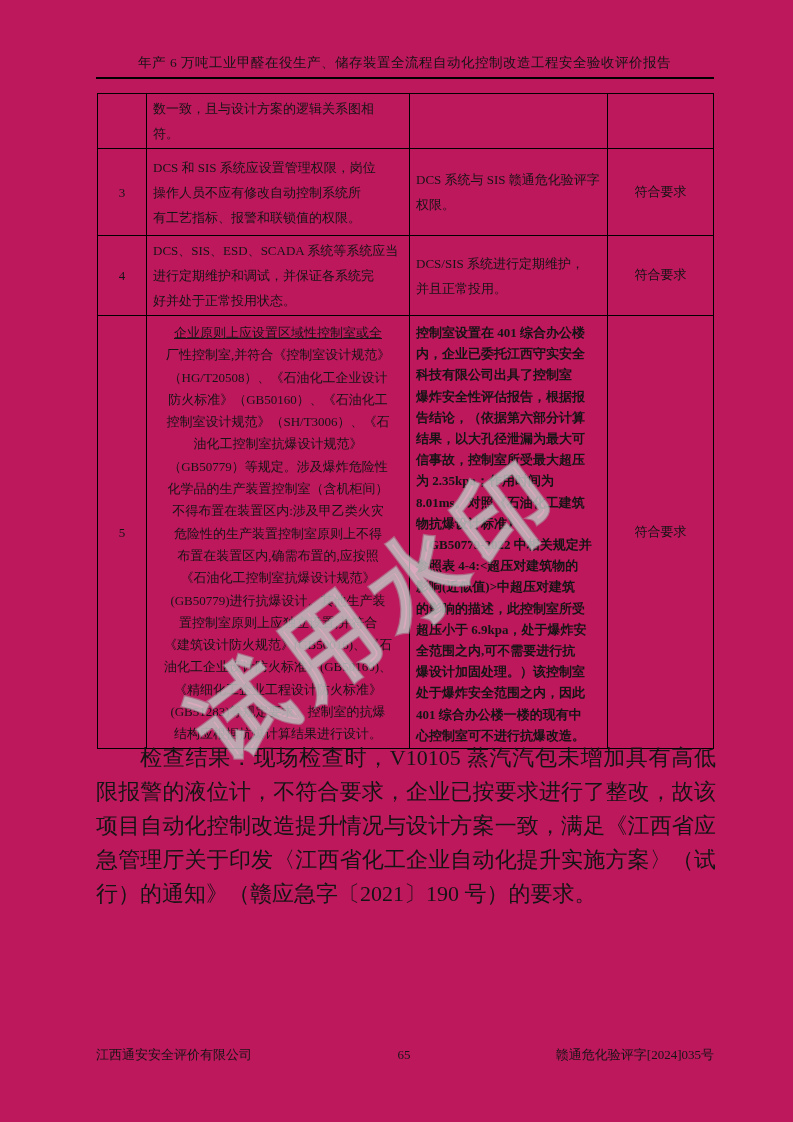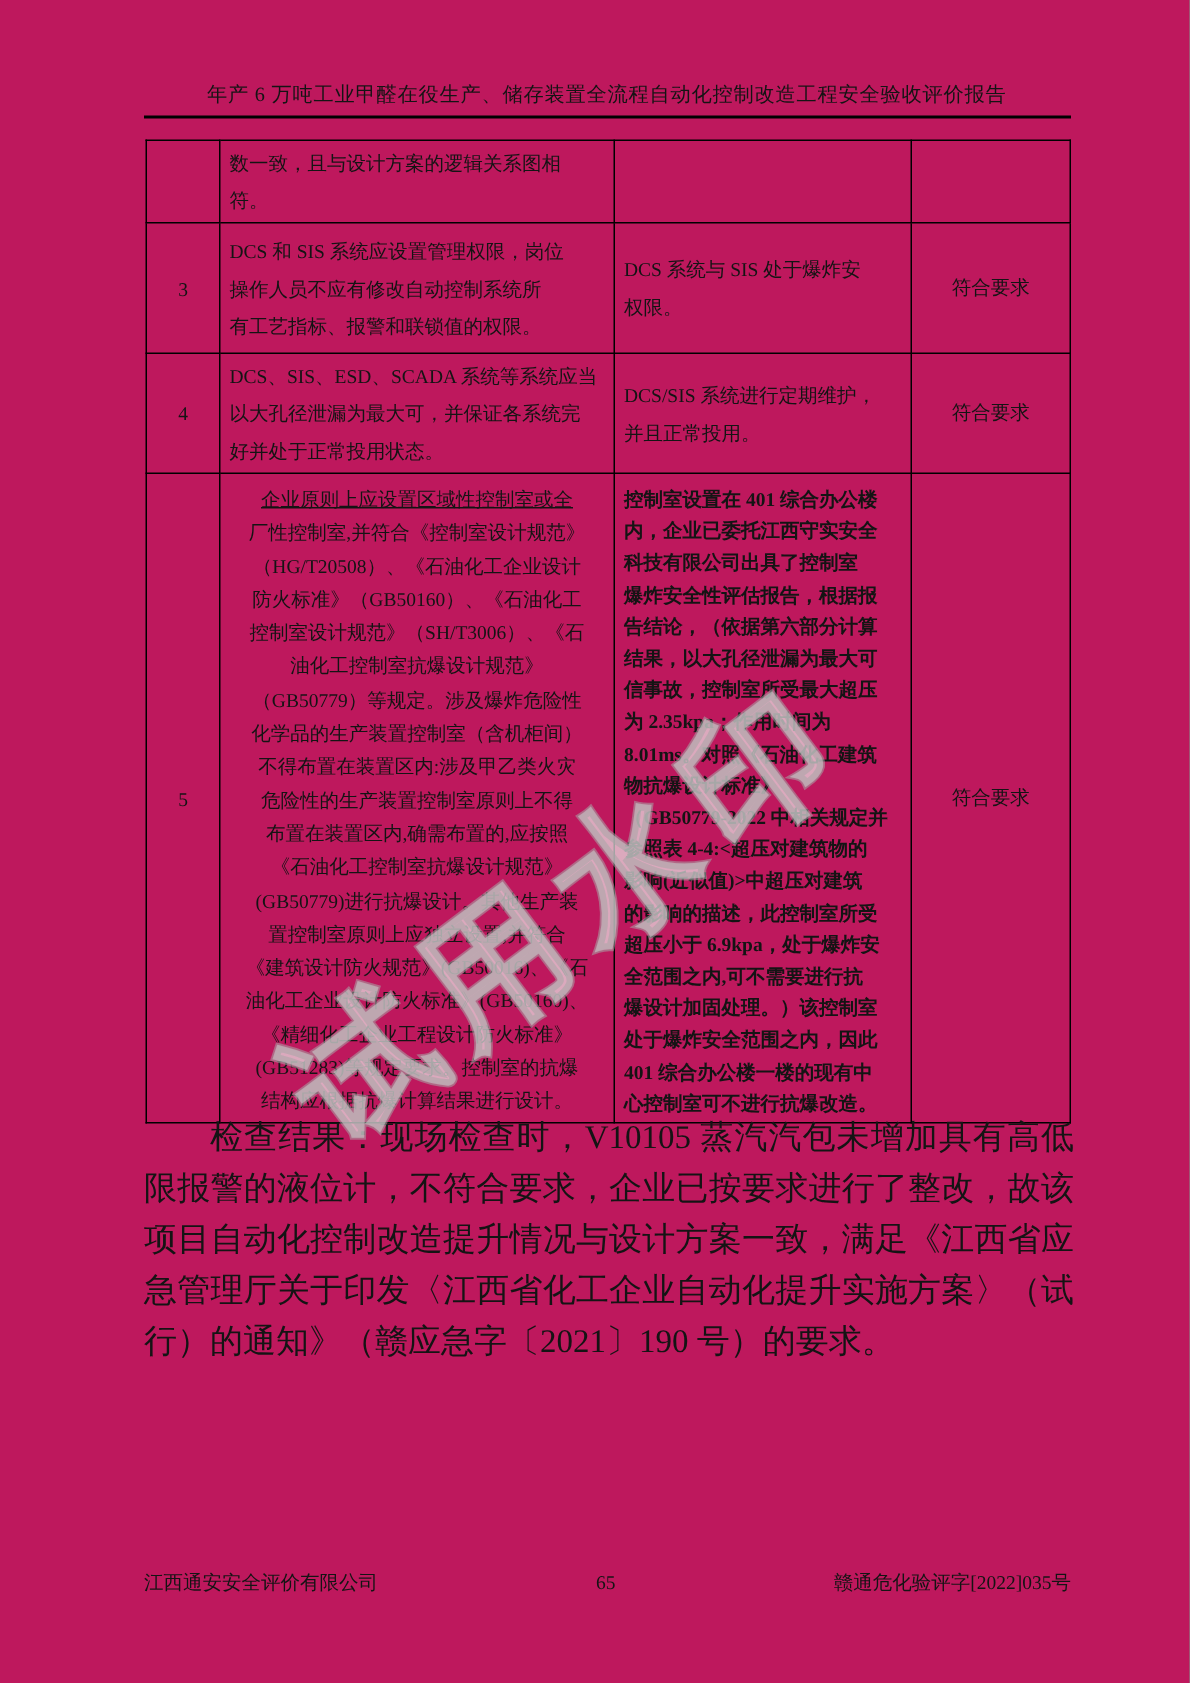--- a/index.html
+++ b/index.html
@@ -82,28 +82,28 @@
       <td class="c-req">数一致，且与设计方案的逻辑关系图相
 符。</td>
       <td class="c-act"></td>
       <td class="c-res"></td>
     </tr>
     <tr style="height:87px">
       <td class="c-no">3</td>
       <td class="c-req">DCS 和 SIS 系统应设置管理权限，岗位
 操作人员不应有修改自动控制系统所
 有工艺指标、报警和联锁值的权限。</td>
-      <td class="c-act">DCS 系统与 SIS 处于爆炸安
+      <td class="c-act">DCS 系统与 SIS 赣通危化验评字
 权限。</td>
       <td class="c-res">符合要求</td>
     </tr>
     <tr style="height:78px">
       <td class="c-no">4</td>
       <td class="c-req">DCS、SIS、ESD、SCADA 系统等系统应当
-以大孔径泄漏为最大可，并保证各系统完
+进行定期维护和调试，并保证各系统完
 好并处于正常投用状态。</td>
       <td class="c-act">DCS/SIS 系统进行定期维护，
 并且正常投用。</td>
       <td class="c-res">符合要求</td>
     </tr>
     <tr class="r5" style="height:425px">
       <td class="c-no">5</td>
       <td class="c-req"><span class="u">企业原则上应设置区域性控制室或全</span><span>
 厂性控制室,并符合《控制室设计规范》
 （HG/T20508）、《石油化工企业设计
@@ -146,18 +146,18 @@
       <td class="c-res">符合要求</td>
     </tr>
   </tbody>
     </table>
 
   <div class="result-para">检查结果：现场检查时，V10105 蒸汽汽包未增加具有高低限报警的液位计，不符合要求，企业已按要求进行了整改，故该项目自动化控制改造提升情况与设计方案一致，满足《江西省应急管理厅关于印发〈江西省化工企业自动化提升实施方案〉（试行）的通知》（赣应急字〔2021〕190 号）的要求。</div>
 
   <div class="footer">
     <span>江西通安安全评价有限公司</span>
     <span>65</span>
-    <span>赣通危化验评字[2022]035号</span>
+    <span>赣通危化验评字[2024]035号</span>
   </div>
 
   <div class="watermark">试用水印</div>
 
 </div>
 
 </body></html>

